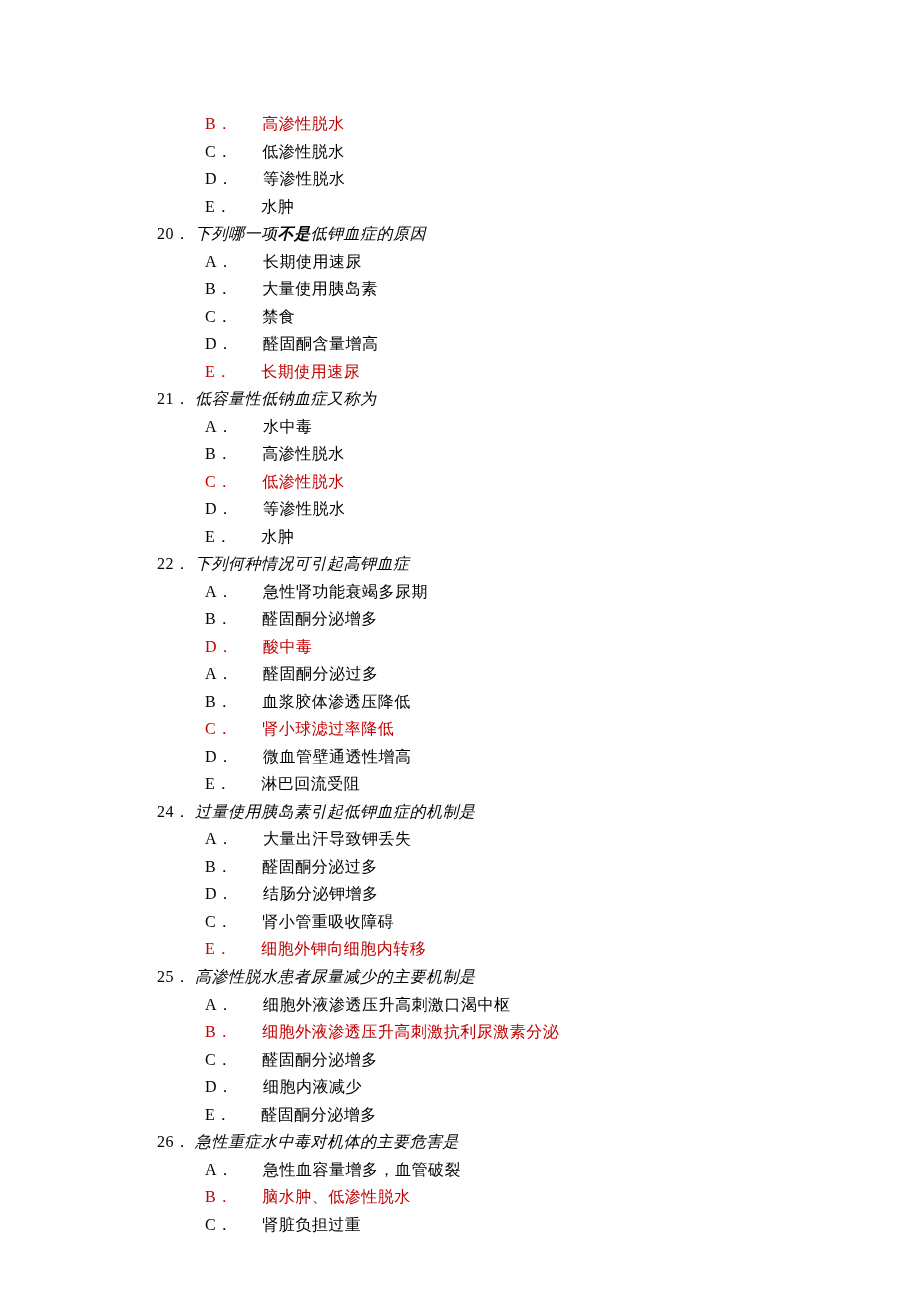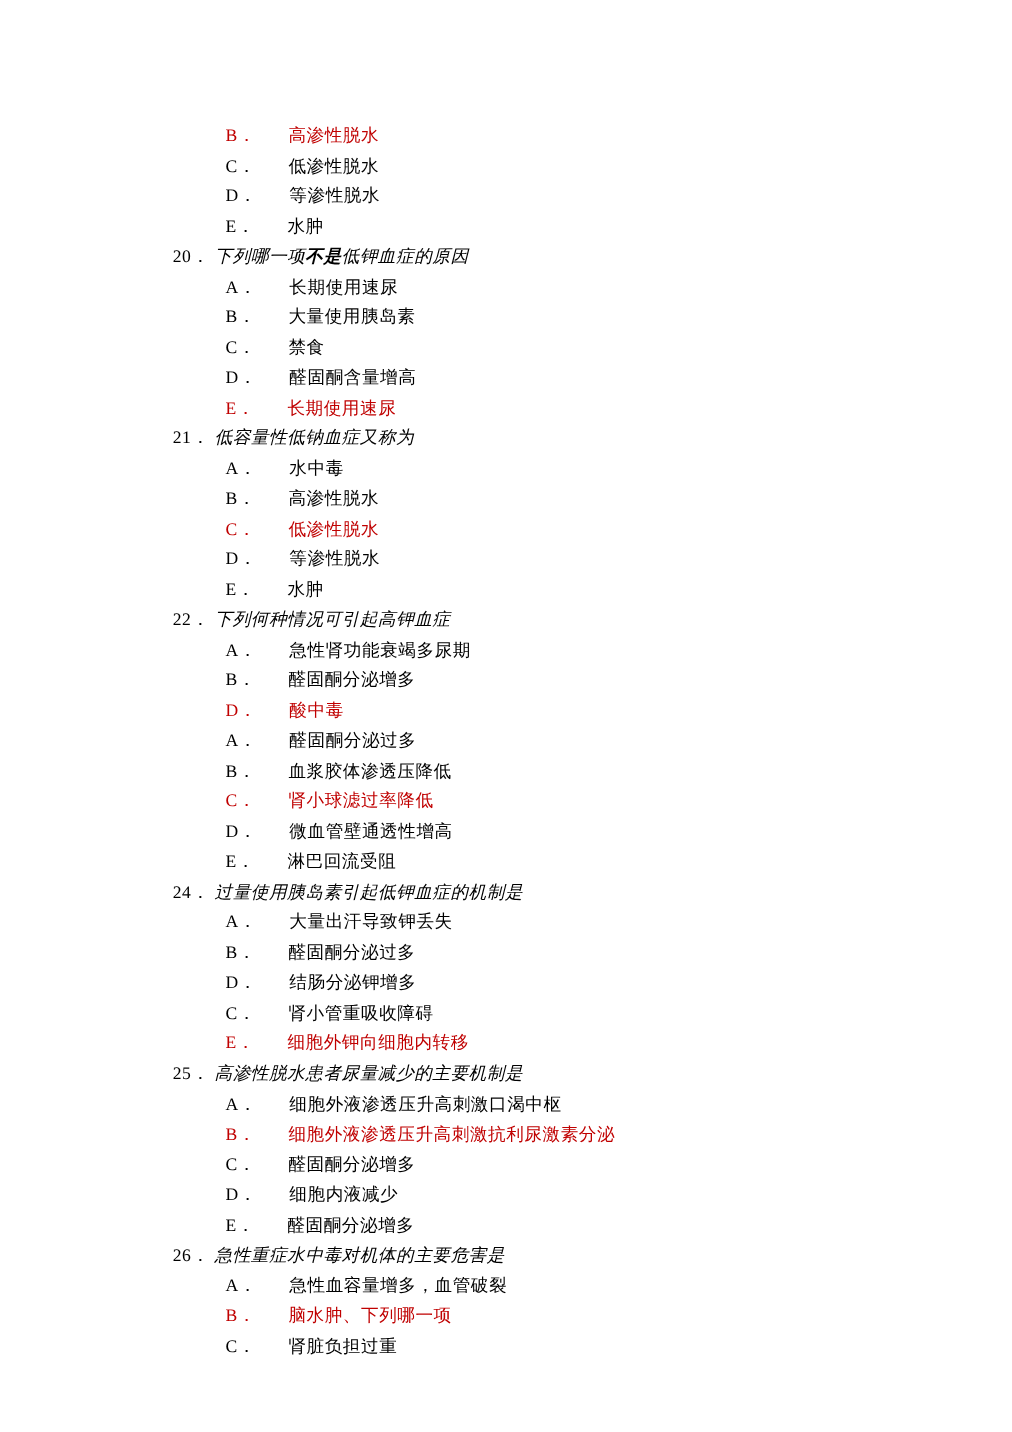--- a/index.html
+++ b/index.html
@@ -211,20 +211,20 @@
   <div class="question-line">
     <span class="qnum">26．</span>
     <span class="qtext">急性重症水中毒对机体的主要危害是</span>
   </div>
   <div class="option-line">
     <span class="opt-letter">A．</span>
     <span class="opt-text">急性血容量增多，血管破裂</span>
   </div>
   <div class="option-line answer">
     <span class="opt-letter">B．</span>
-    <span class="opt-text">脑水肿、下列哪一项</span>
+    <span class="opt-text">脑水肿、低渗性脱水</span>
   </div>
   <div class="option-line">
     <span class="opt-letter">C．</span>
     <span class="opt-text">肾脏负担过重</span>
   </div>
 
 </div>
 
 </body></html>

